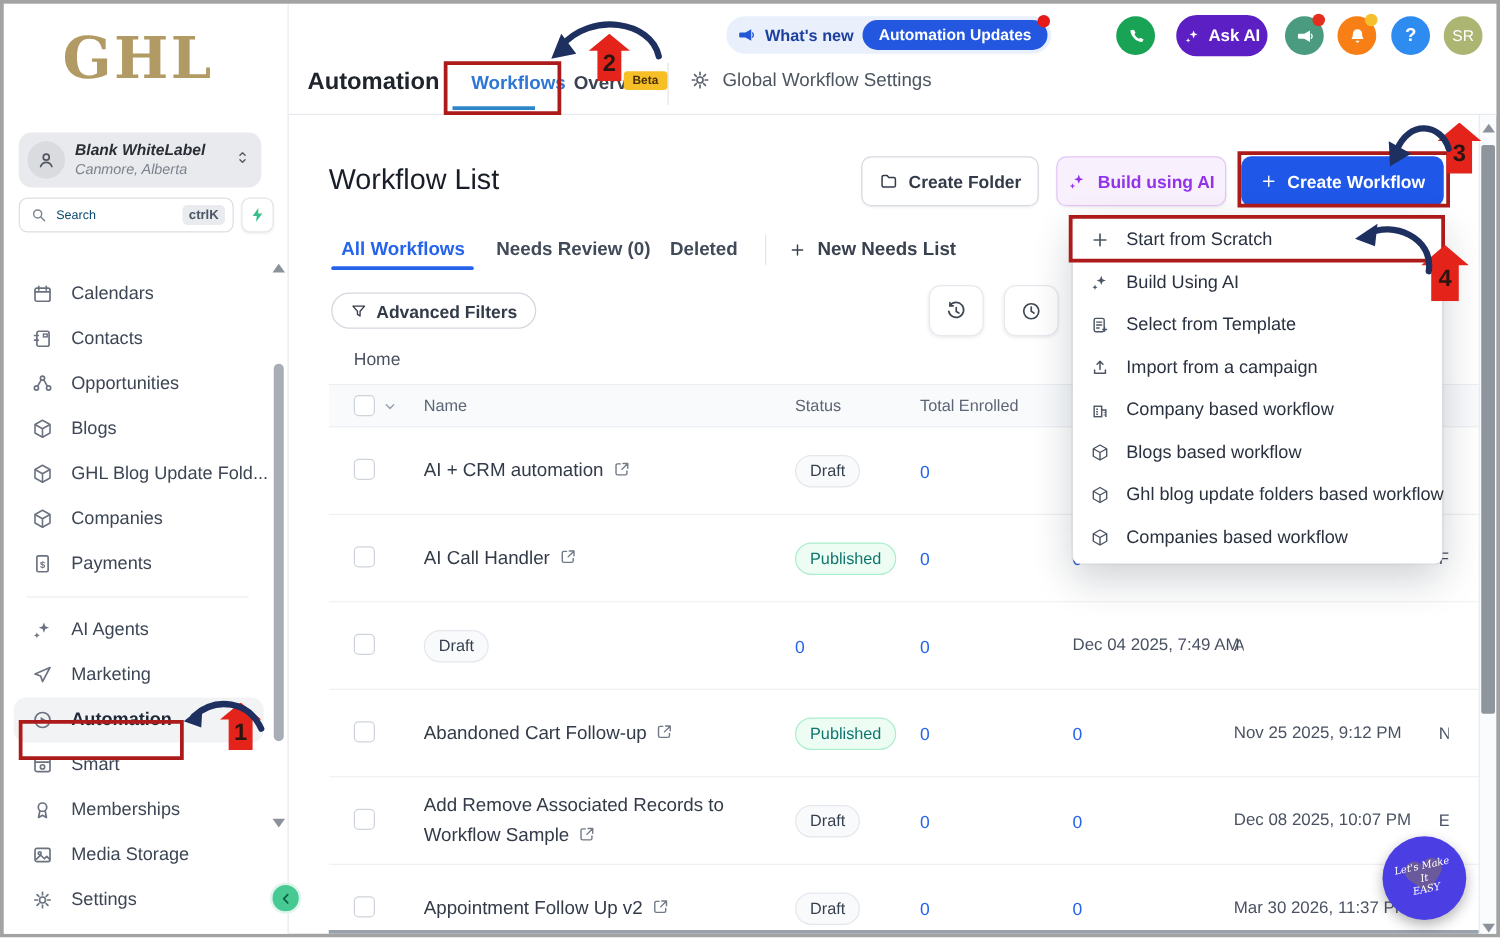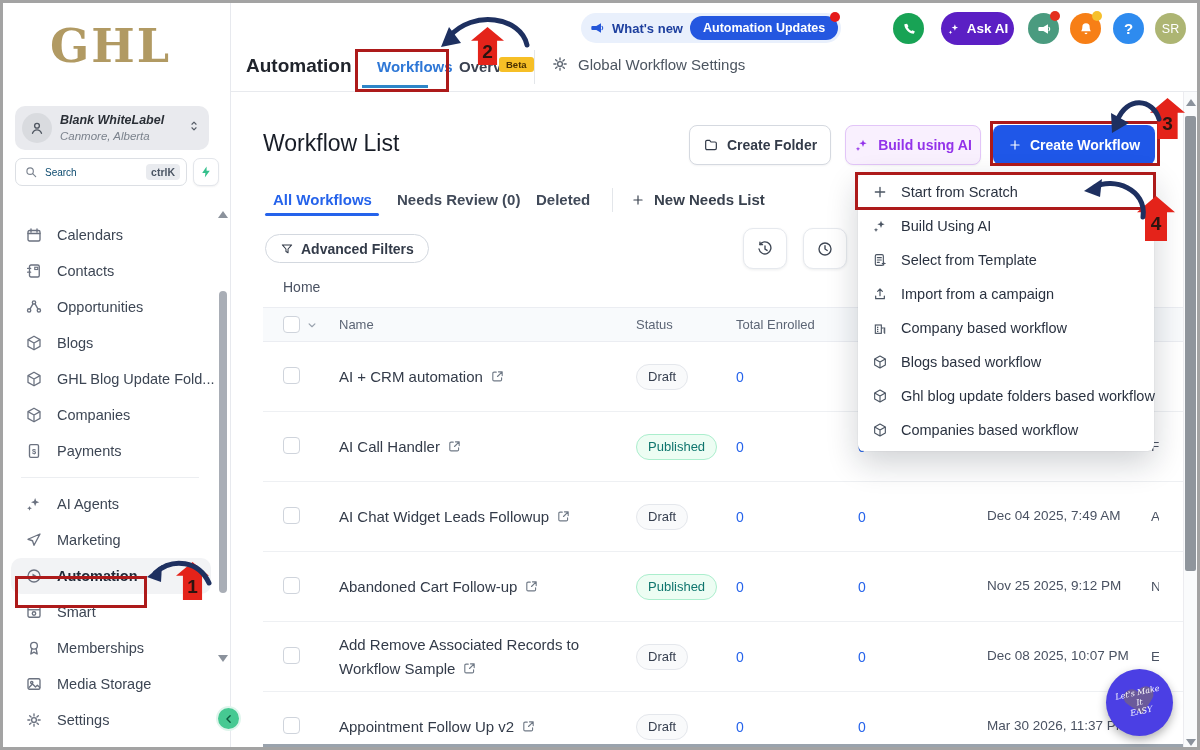--- a/index.html
+++ b/index.html
@@ -551,23 +551,20 @@
             </svg></div>
           <div><span class="badge published">Published</span></div>
           <div class="cell-num">0</div>
           <div class="cell-num">0</div>
           <div class="cell-date">PM</div>
           <div class="cell-edge">F</div>
         </div>
 
         <div class="trow">
           <div><span class="cb"></span></div>
-          <div class="cell-name"><span>AI Chat Widget Leads Followup</span><svg viewBox="0 0 24 24">
-              <use href="#i-external"></use>
-            </svg></div>
           <div><span class="badge draft">Draft</span></div>
           <div class="cell-num">0</div>
           <div class="cell-num">0</div>
           <div class="cell-date">Dec 04 2025, 7:49 AM</div>
           <div class="cell-edge">A</div>
         </div>
 
         <div class="trow">
           <div><span class="cb"></span></div>
           <div class="cell-name"><span>Abandoned Cart Follow-up</span><svg viewBox="0 0 24 24">

